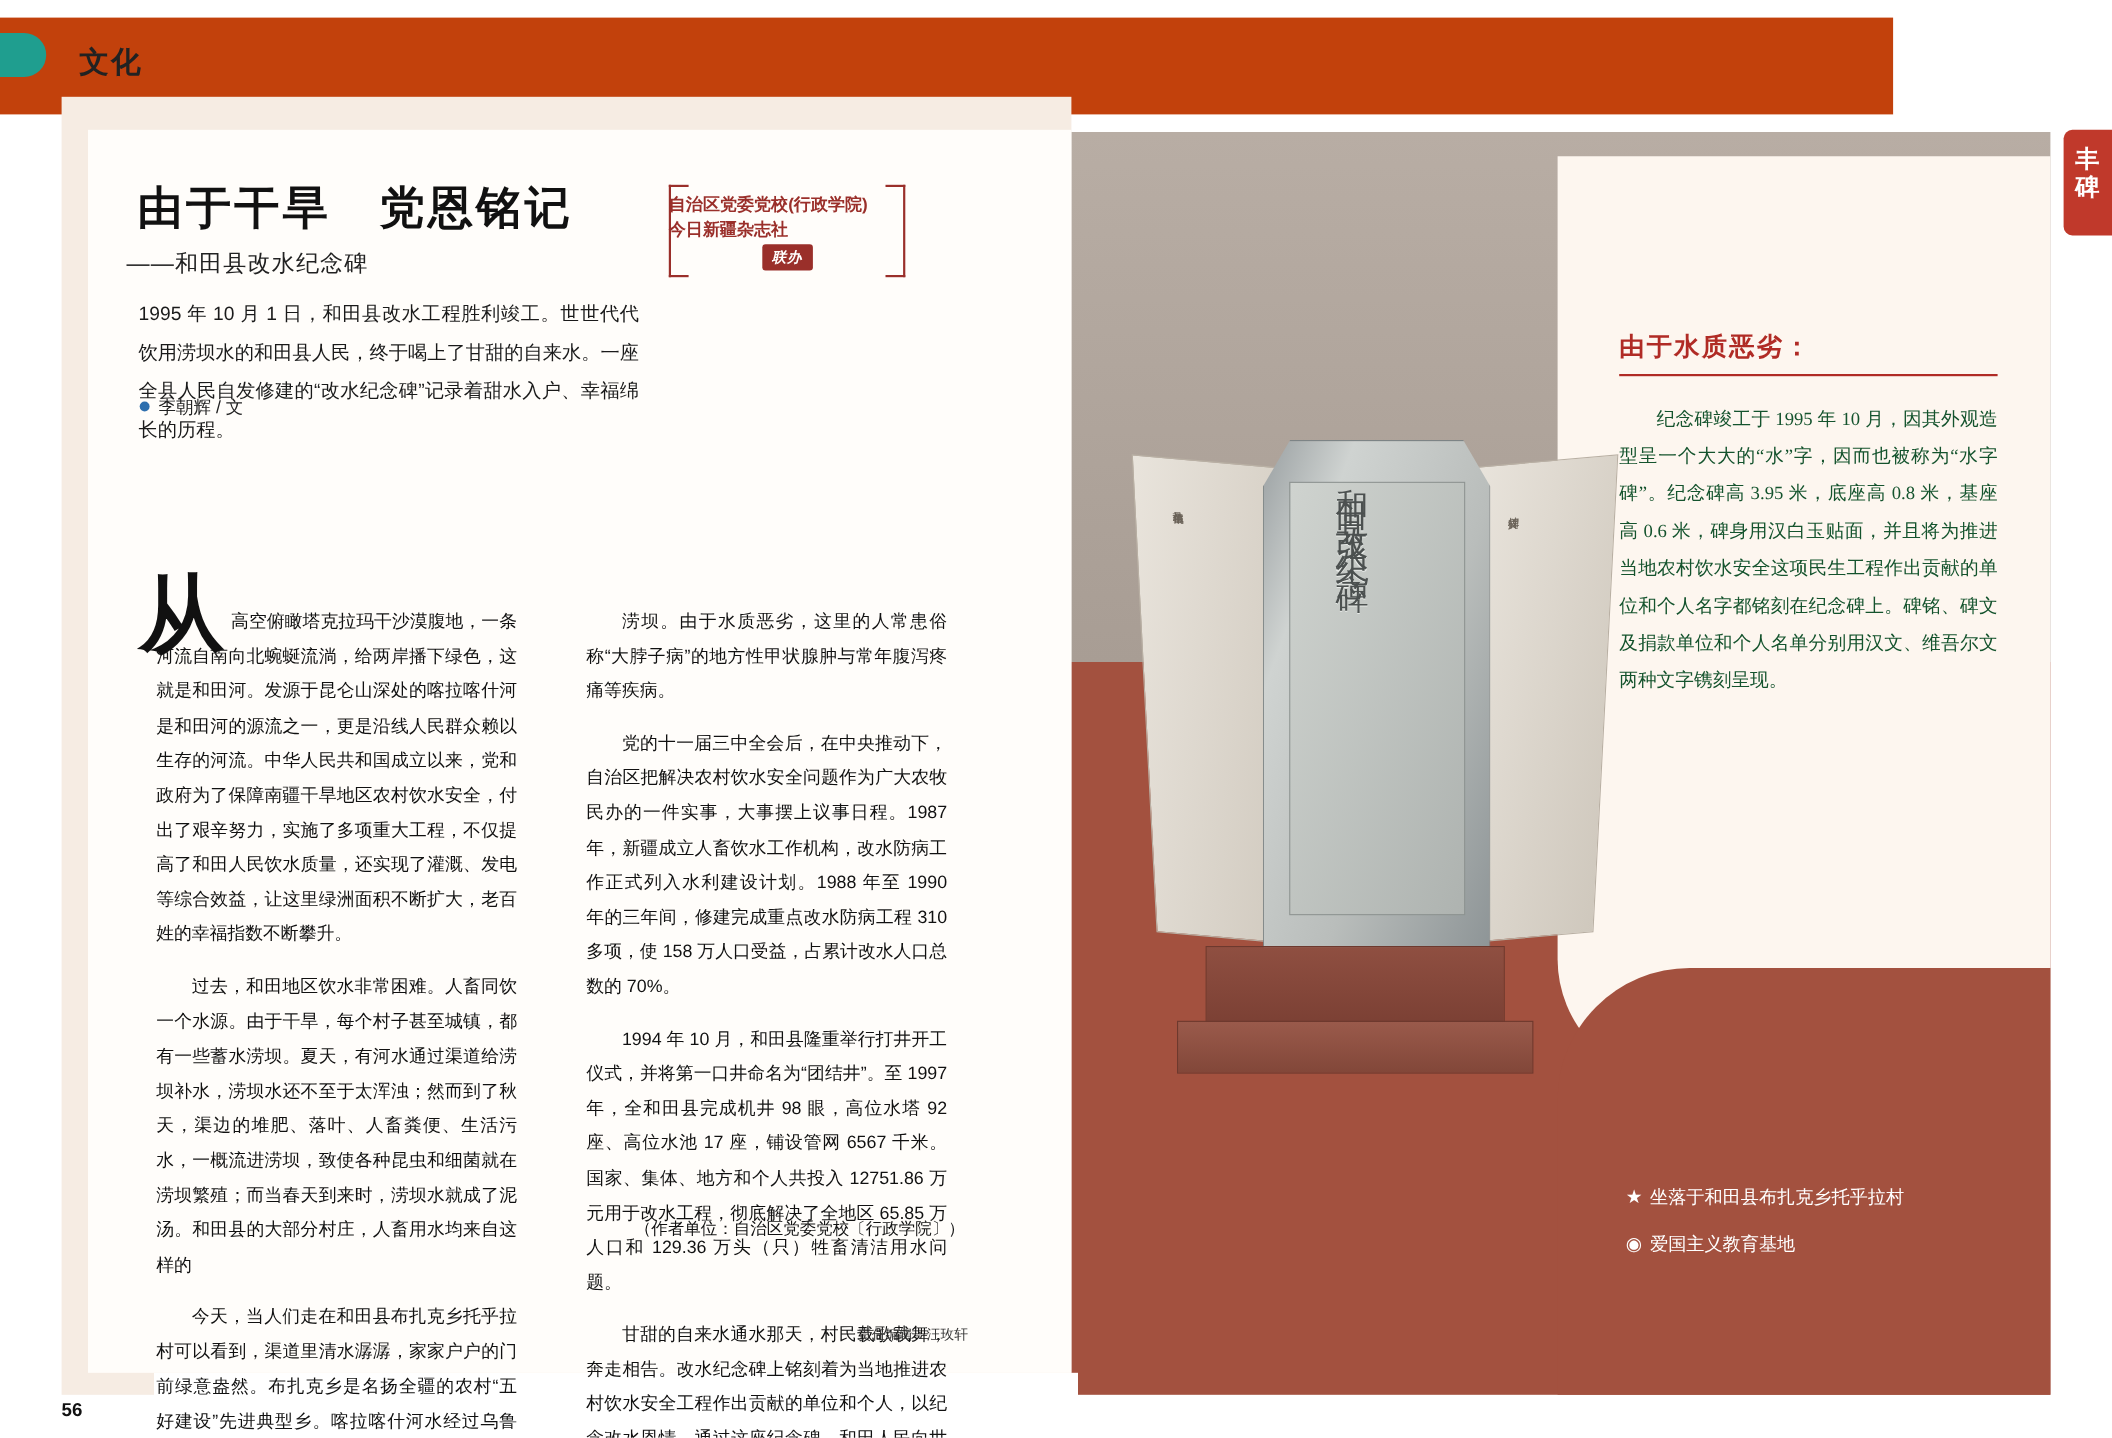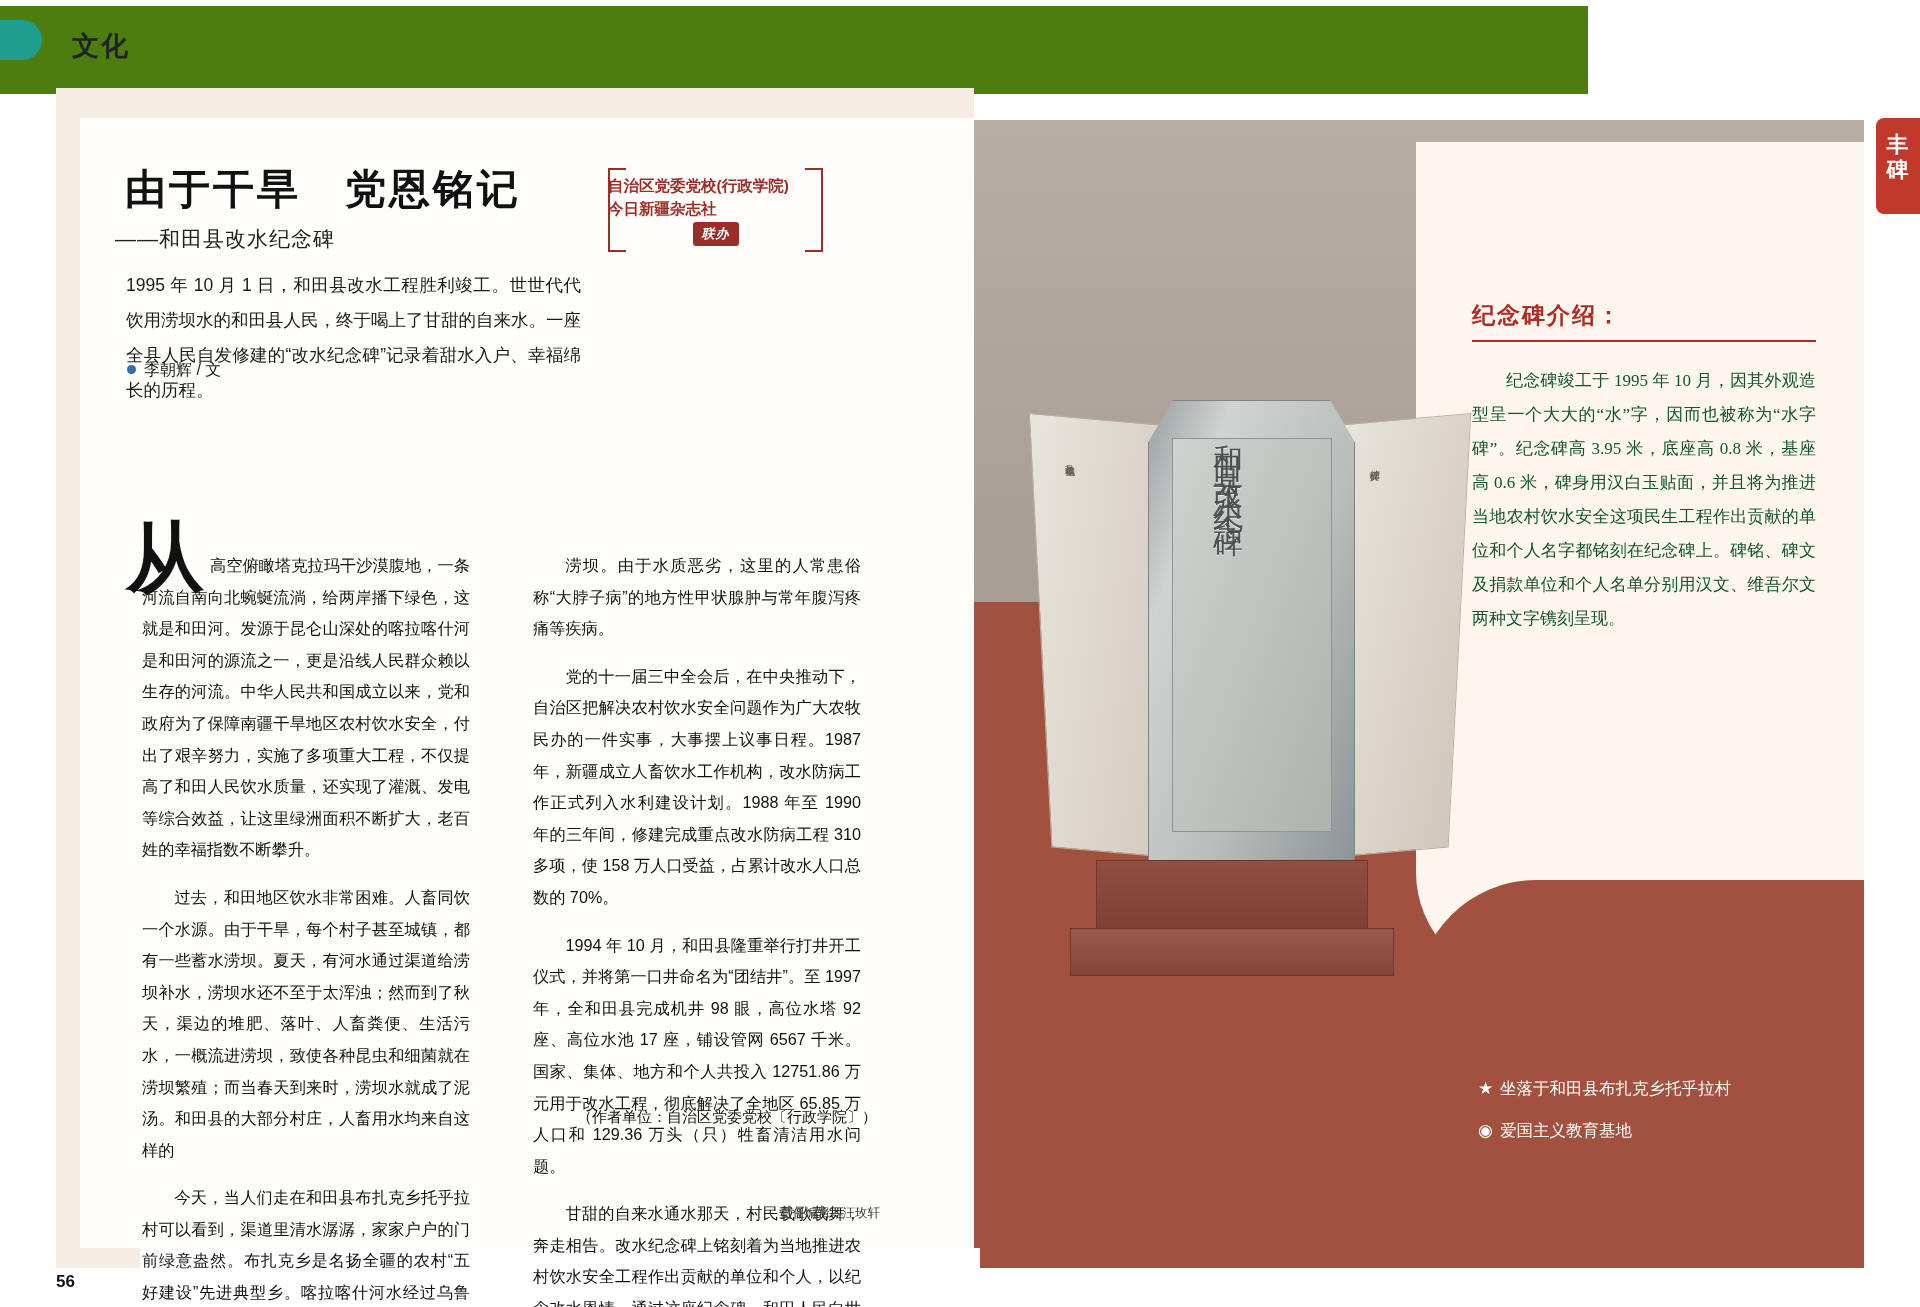--- a/index.html
+++ b/index.html
@@ -16,23 +16,23 @@
   .page {
     position: relative;
     width: 1920px;
     height: 1307px;
     background: #ffffff;
   }
 
   
   .top-band {
     position: absolute;
-    left: 0; top: 6px;
-    width: 1588px; height: 88px;
-    background: #4d7c0f;
+    left: 0; top: 16px;
+    width: 1721px; height: 88px;
+    background: #c2410c;
   }
   .cat-chip {
     position: absolute;
     left: 0; top: 14px;
     width: 42px; height: 40px;
     background: #1f9e8f;
     border-radius: 0 22px 22px 0;
   }
   .cat-label {
     position: absolute;
@@ -403,21 +403,21 @@
     <div class="wing right">
       <div class="txt">碑铭碑文</div>
     </div>
     <div class="stele"></div>
     <div class="stele-inner"></div>
   </div>
   <div class="stele-text">和田县改水纪念碑</div>
   <div class="plinth"></div>
   <div class="plinth2"></div>
 
-  <div class="panel-head">纪念碑介绍：</div>
+  <div class="panel-head">由于水质恶劣：</div>
   <div class="panel-rule"></div>
   <div class="panel-body">纪念碑竣工于 1995 年 10 月，因其外观造型呈一个大大的“水”字，因而也被称为“水字碑”。纪念碑高 3.95 米，底座高 0.8 米，基座高 0.6 米，碑身用汉白玉贴面，并且将为推进当地农村饮水安全这项民生工程作出贡献的单位和个人名字都铭刻在纪念碑上。碑铭、碑文及捐款单位和个人名单分别用汉文、维吾尔文两种文字镌刻呈现。</div>
 
   <div class="fact a">
     <span class="ic">★</span><span>坐落于和田县布扎克乡托乎拉村</span>
   </div>
   <div class="fact b">
     <span class="ic">◉</span><span>爱国主义教育基地</span>
   </div>
 

